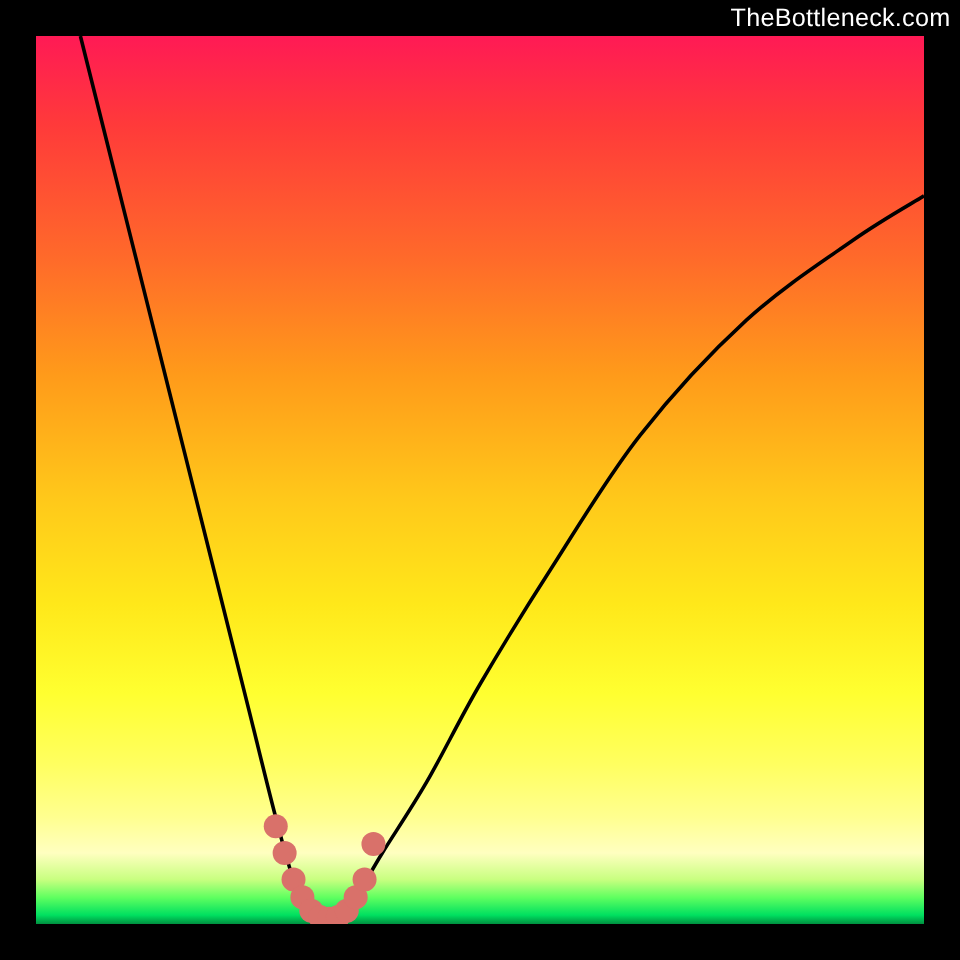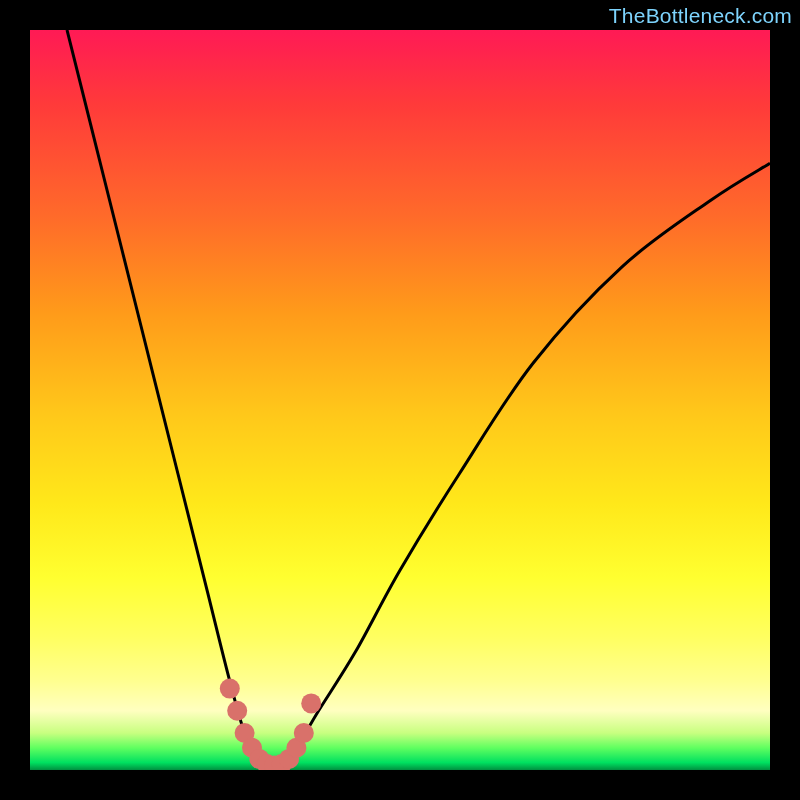--- a/index.html
+++ b/index.html
@@ -33,21 +33,21 @@
       #c8ff80 95%,
       #60ff60 97%,
       #00e060 99%,
       #009040 100%
     );
   }
   .watermark {
     position: absolute;
     top: 4px;
     right: 8px;
-    color: #7dd3fc;
+    color: #ffffff;
     font-size: 21px;
     font-weight: 400;
     letter-spacing: 0.2px;
     font-family: Arial, Helvetica, sans-serif;
   }
   svg.curve {
     position: absolute;
     left: 0;
     top: 0;
     width: 740px;

